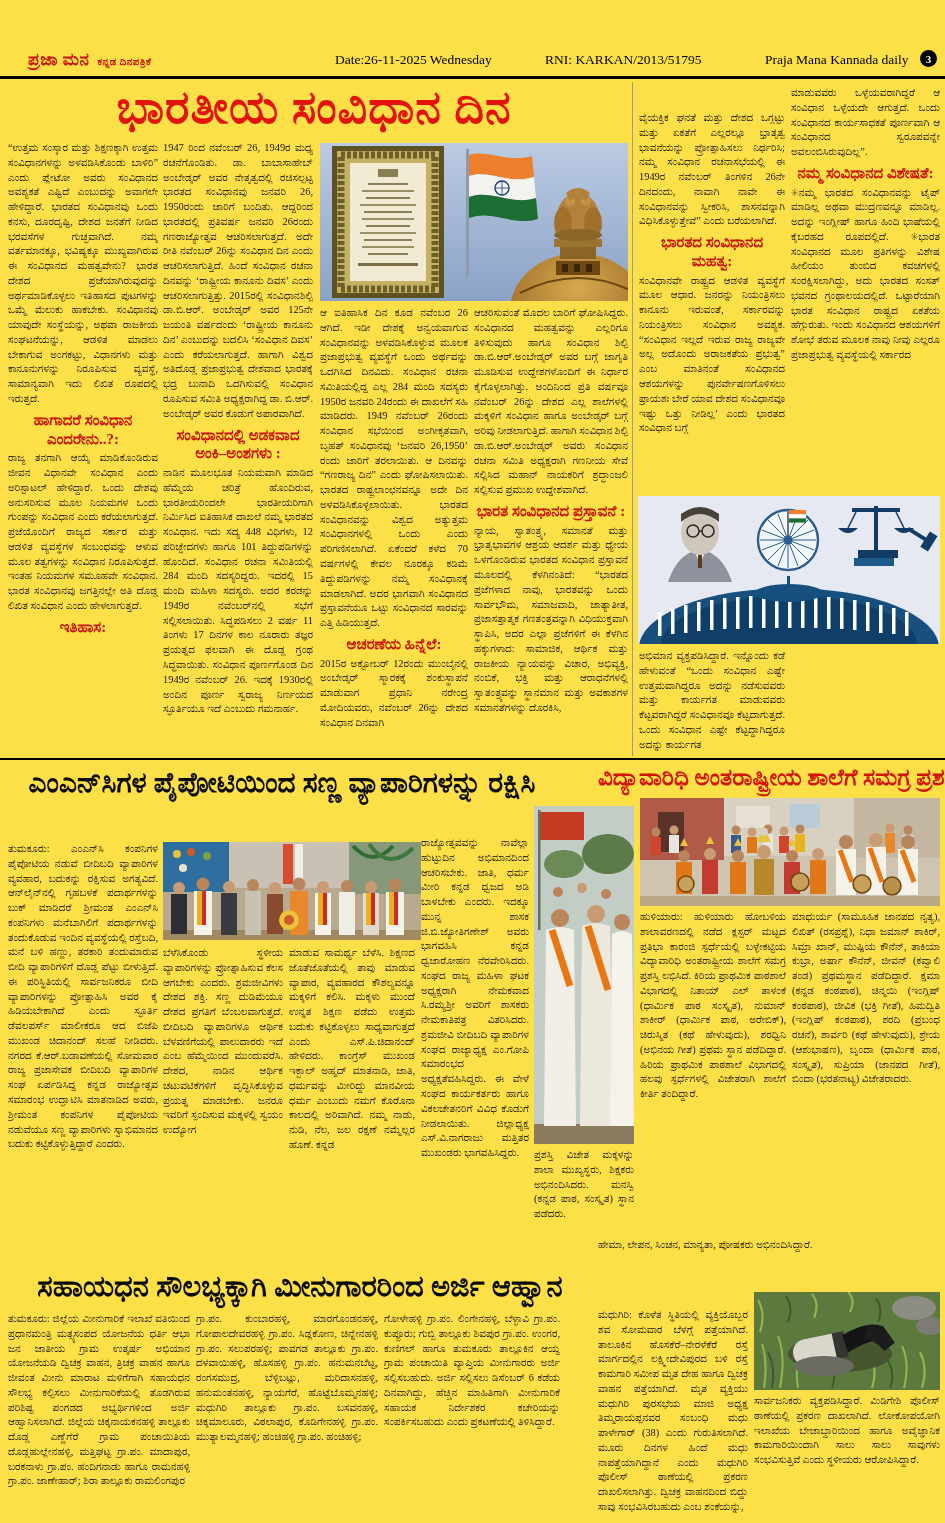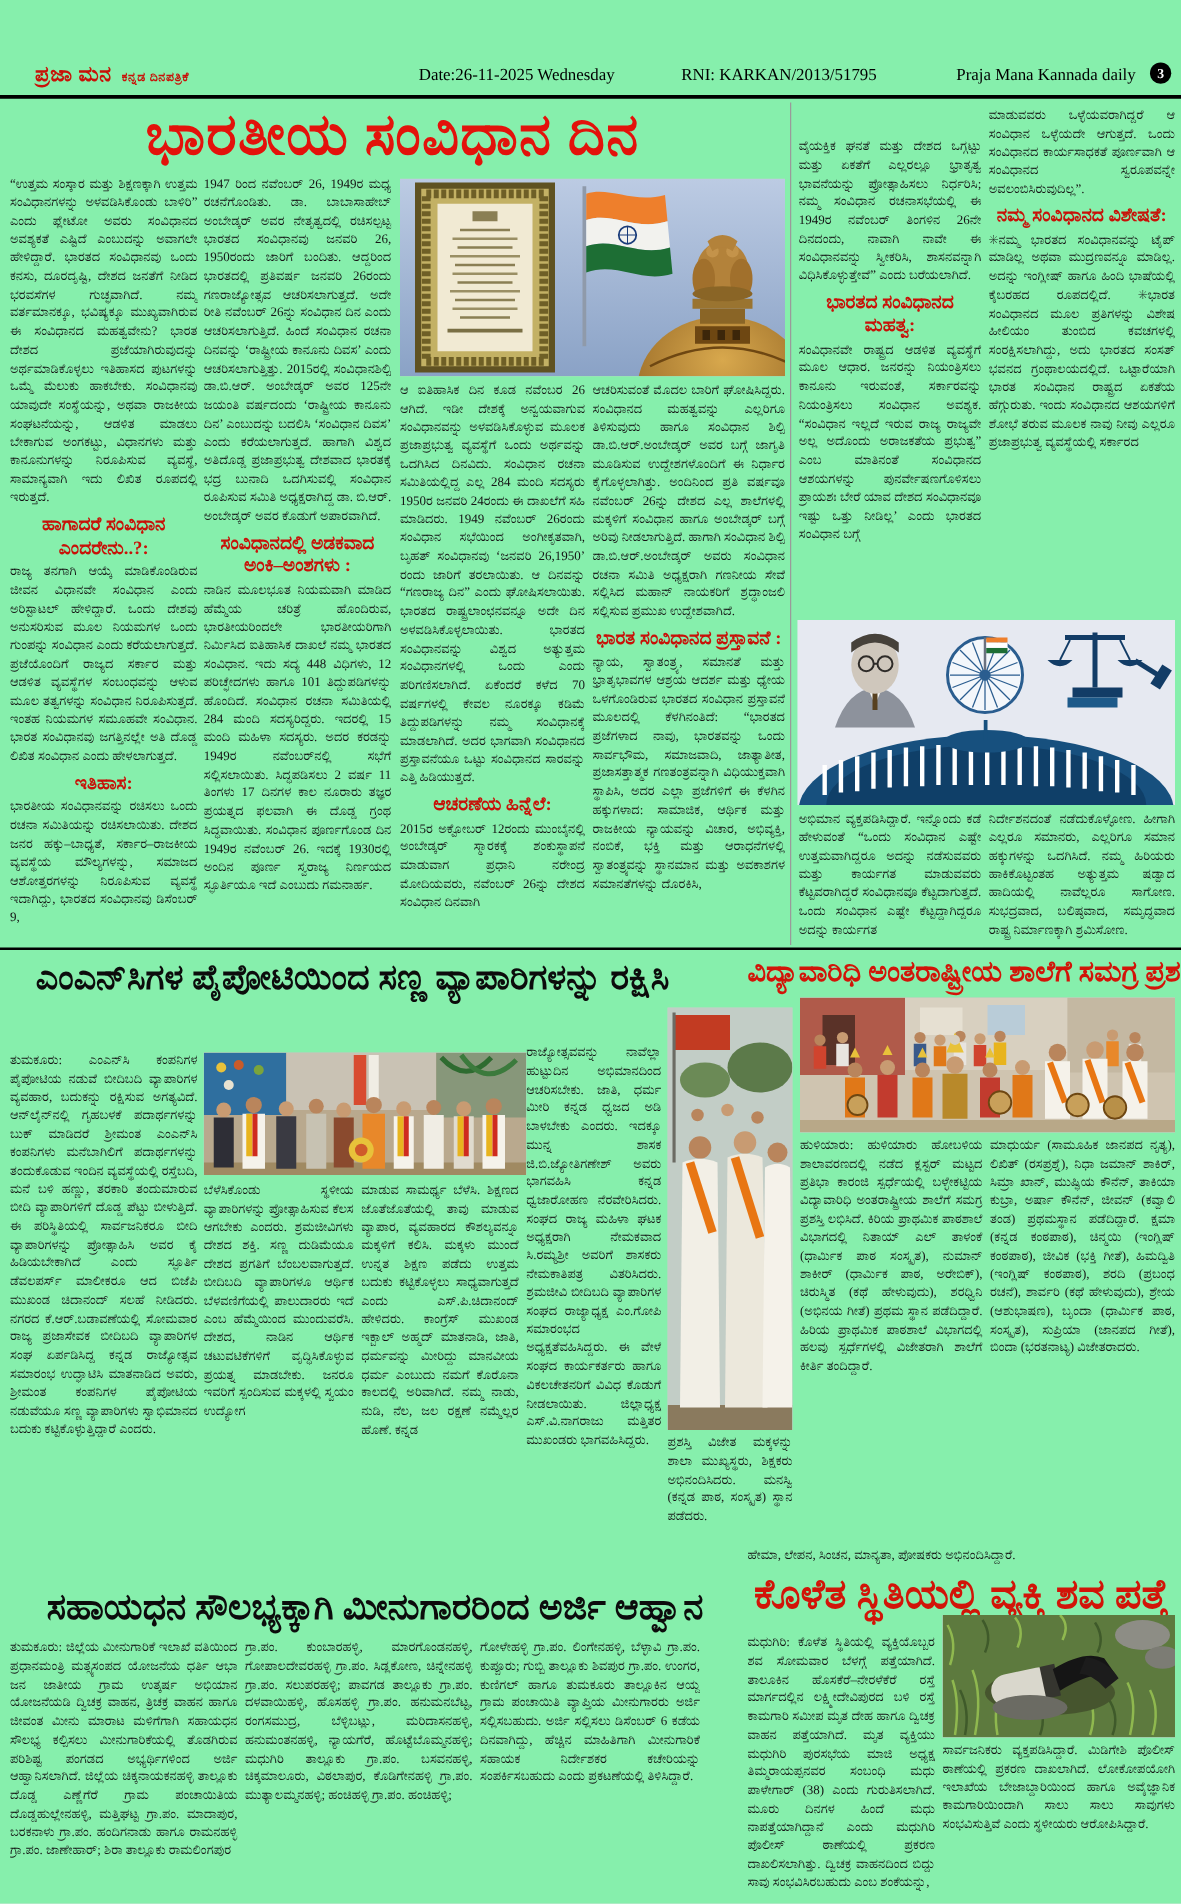--- a/index.html
+++ b/index.html
@@ -1,16 +1,16 @@
 <!DOCTYPE html>
 <html><head>
 <meta charset="utf-8">
 <style>
   html,body{margin:0;padding:0;background:#e8e8e8;}
-  #page{position:relative;width:945px;height:1523px;background:#86efac;margin:0 auto;overflow:hidden;
+  #page{position:relative;width:945px;height:1523px;background:#fde047;margin:0 auto;overflow:hidden;
         font-family:"Liberation Serif","DejaVu Serif",serif;color:#111;}
   .abs{position:absolute;}
   .bodycol{font-size:10.4px;line-height:1.42;text-align:justify;overflow:hidden;word-break:break-word;color:#141414;}
   .bodycol p{margin:0 0 3px 0;text-indent:10px;}
   .bodycol p.noind{text-indent:0;}
   .subhead{color:#c81108;font-weight:bold;text-align:center;font-size:15px;line-height:1.25;margin:4px 0 3px 0;}
   .h-main{color:#e3120b;font-weight:bold;text-align:center;font-size:46px;line-height:58px;letter-spacing:1px;white-space:nowrap;}
   .h-black{color:#0c0c0c;font-weight:bold;text-align:center;font-size:28px;line-height:38px;white-space:nowrap;}
   .h-red-md{color:#d21408;font-weight:bold;text-align:center;font-size:22px;line-height:30px;white-space:nowrap;}
   .h-red-school{color:#d21408;font-weight:bold;text-align:center;font-size:23px;line-height:32px;white-space:nowrap;}
@@ -43,21 +43,20 @@
   </div>
   <div class="abs rule-h" style="left:0;top:76px;width:945px;height:3px;"></div>
 
   <div class="abs h-main" style="left:8px;top:79px;width:612px;height:60px;">ಭಾರತೀಯ ಸಂವಿಧಾನ ದಿನ</div>
 
   <div class="abs bodycol" style="left:8px;top:141px;width:150px;height:615px;">
     <p class="noind">“ಉತ್ತಮ ಸಂಸ್ಕಾರ ಮತ್ತು ಶಿಕ್ಷಣಕ್ಕಾಗಿ ಉತ್ತಮ ಸಂವಿಧಾನಗಳನ್ನು ಅಳವಡಿಸಿಕೊಂಡು ಬಾಳಿರಿ” ಎಂದು ಪ್ಲೇಟೋ ಅವರು ಸಂವಿಧಾನದ ಅವಶ್ಯಕತೆ ಎಷ್ಟಿದೆ ಎಂಬುದನ್ನು ಅವಾಗಲೇ ಹೇಳಿದ್ದಾರೆ. ಭಾರತದ ಸಂವಿಧಾನವು ಒಂದು ಕನಸು, ದೂರದೃಷ್ಟಿ, ದೇಶದ ಜನತೆಗೆ ನೀಡಿದ ಭರವಸೆಗಳ ಗುಚ್ಛವಾಗಿದೆ. ನಮ್ಮ ವರ್ತಮಾನಕ್ಕೂ, ಭವಿಷ್ಯಕ್ಕೂ ಮುಖ್ಯವಾಗಿರುವ ಈ ಸಂವಿಧಾನದ ಮಹತ್ವವೇನು? ಭಾರತ ದೇಶದ ಪ್ರಜೆಯಾಗಿರುವುದನ್ನು ಅರ್ಥಮಾಡಿಕೊಳ್ಳಲು ಇತಿಹಾಸದ ಪುಟಗಳನ್ನು ಒಮ್ಮೆ ಮೆಲುಕು ಹಾಕಬೇಕು. ಸಂವಿಧಾನವು ಯಾವುದೇ ಸಂಸ್ಥೆಯನ್ನು, ಅಥವಾ ರಾಜಕೀಯ ಸಂಘಟನೆಯನ್ನು, ಆಡಳಿತ ಮಾಡಲು ಬೇಕಾಗುವ ಅಂಗಕಟ್ಟು, ವಿಧಾನಗಳು ಮತ್ತು ಕಾನೂನುಗಳನ್ನು ನಿರೂಪಿಸುವ ವ್ಯವಸ್ಥೆ, ಸಾಮಾನ್ಯವಾಗಿ ಇದು ಲಿಖಿತ ರೂಪದಲ್ಲಿ ಇರುತ್ತದೆ.</p>
     <div class="subhead">ಹಾಗಾದರೆ ಸಂವಿಧಾನ ಎಂದರೇನು..?:</div>
     <p class="noind">ರಾಜ್ಯ ತನಗಾಗಿ ಆಯ್ಕೆ ಮಾಡಿಕೊಂಡಿರುವ ಜೀವನ ವಿಧಾನವೇ ಸಂವಿಧಾನ ಎಂದು ಅರಿಸ್ಟಾಟಲ್ ಹೇಳಿದ್ದಾರೆ. ಒಂದು ದೇಶವು ಅನುಸರಿಸುವ ಮೂಲ ನಿಯಮಗಳ ಒಂದು ಗುಂಪನ್ನು ಸಂವಿಧಾನ ಎಂದು ಕರೆಯಲಾಗುತ್ತದೆ. ಪ್ರಜೆಯೊಂದಿಗೆ ರಾಜ್ಯದ ಸರ್ಕಾರ ಮತ್ತು ಆಡಳಿತ ವ್ಯವಸ್ಥೆಗಳ ಸಂಬಂಧವನ್ನು ಆಳುವ ಮೂಲ ತತ್ವಗಳನ್ನು ಸಂವಿಧಾನ ನಿರೂಪಿಸುತ್ತದೆ. ಇಂತಹ ನಿಯಮಗಳ ಸಮೂಹವೇ ಸಂವಿಧಾನ. ಭಾರತ ಸಂವಿಧಾನವು ಜಗತ್ತಿನಲ್ಲೇ ಅತಿ ದೊಡ್ಡ ಲಿಖಿತ ಸಂವಿಧಾನ ಎಂದು ಹೇಳಲಾಗುತ್ತದೆ.</p>
     <div class="subhead">ಇತಿಹಾಸ:</div>
-    <p class="noind">ಭಾರತೀಯ ಸಂವಿಧಾನವನ್ನು ರಚಿಸಲು ಒಂದು ರಚನಾ ಸಮಿತಿಯನ್ನು ರಚಿಸಲಾಯಿತು. ದೇಶದ ಜನರ ಹಕ್ಕು–ಬಾಧ್ಯತೆ, ಸರ್ಕಾರ–ರಾಜಕೀಯ ವ್ಯವಸ್ಥೆಯ ಮೌಲ್ಯಗಳನ್ನು, ಸಮಾಜದ ಆಶೋತ್ತರಗಳನ್ನು ನಿರೂಪಿಸುವ ವ್ಯವಸ್ಥೆ ಇದಾಗಿದ್ದು, ಭಾರತದ ಸಂವಿಧಾನವು ಡಿಸೆಂಬರ್ 9,</p>
   </div>
 
   <div class="abs bodycol" style="left:163px;top:141px;width:150px;height:615px;">
     <p class="noind">1947 ರಿಂದ ನವೆಂಬರ್ 26, 1949ರ ಮಧ್ಯ ರಚನೆಗೊಂಡಿತು. ಡಾ. ಬಾಬಾಸಾಹೇಬ್ ಅಂಬೇಡ್ಕರ್ ಅವರ ನೇತೃತ್ವದಲ್ಲಿ ರಚಿಸಲ್ಪಟ್ಟ ಭಾರತದ ಸಂವಿಧಾನವು ಜನವರಿ 26, 1950ರಂದು ಜಾರಿಗೆ ಬಂದಿತು. ಆದ್ದರಿಂದ ಭಾರತದಲ್ಲಿ ಪ್ರತಿವರ್ಷ ಜನವರಿ 26ರಂದು ಗಣರಾಜ್ಯೋತ್ಸವ ಆಚರಿಸಲಾಗುತ್ತದೆ. ಅದೇ ರೀತಿ ನವೆಂಬರ್ 26ನ್ನು ಸಂವಿಧಾನ ದಿನ ಎಂದು ಆಚರಿಸಲಾಗುತ್ತಿದೆ. ಹಿಂದೆ ಸಂವಿಧಾನ ರಚನಾ ದಿನವನ್ನು ‘ರಾಷ್ಟ್ರೀಯ ಕಾನೂನು ದಿವಸ’ ಎಂದು ಆಚರಿಸಲಾಗುತ್ತಿತ್ತು. 2015ರಲ್ಲಿ ಸಂವಿಧಾನಶಿಲ್ಪಿ ಡಾ.ಬಿ.ಆರ್. ಅಂಬೇಡ್ಕರ್ ಅವರ 125ನೇ ಜಯಂತಿ ವರ್ಷದಂದು ‘ರಾಷ್ಟ್ರೀಯ ಕಾನೂನು ದಿನ’ ಎಂಬುದನ್ನು ಬದಲಿಸಿ ‘ಸಂವಿಧಾನ ದಿವಸ’ ಎಂದು ಕರೆಯಲಾಗುತ್ತದೆ. ಹಾಗಾಗಿ ವಿಶ್ವದ ಅತಿದೊಡ್ಡ ಪ್ರಜಾಪ್ರಭುತ್ವ ದೇಶವಾದ ಭಾರತಕ್ಕೆ ಭದ್ರ ಬುನಾದಿ ಒದಗಿಸುವಲ್ಲಿ ಸಂವಿಧಾನ ರೂಪಿಸುವ ಸಮಿತಿ ಅಧ್ಯಕ್ಷರಾಗಿದ್ದ ಡಾ. ಬಿ.ಆರ್. ಅಂಬೇಡ್ಕರ್ ಅವರ ಕೊಡುಗೆ ಅಪಾರವಾಗಿದೆ.</p>
     <div class="subhead">ಸಂವಿಧಾನದಲ್ಲಿ ಅಡಕವಾದ ಅಂಕಿ–ಅಂಶಗಳು :</div>
     <p class="noind">ನಾಡಿನ ಮೂಲಭೂತ ನಿಯಮವಾಗಿ ಮಾಡಿದ ಹೆಮ್ಮೆಯ ಚರಿತ್ರೆ ಹೊಂದಿರುವ, ಭಾರತೀಯರಿಂದಲೇ ಭಾರತೀಯರಿಗಾಗಿ ನಿರ್ಮಿಸಿದ ಐತಿಹಾಸಿಕ ದಾಖಲೆ ನಮ್ಮ ಭಾರತದ ಸಂವಿಧಾನ. ಇದು ಸದ್ಯ 448 ವಿಧಿಗಳು, 12 ಪರಿಚ್ಛೇದಗಳು ಹಾಗೂ 101 ತಿದ್ದುಪಡಿಗಳನ್ನು ಹೊಂದಿದೆ. ಸಂವಿಧಾನ ರಚನಾ ಸಮಿತಿಯಲ್ಲಿ 284 ಮಂದಿ ಸದಸ್ಯರಿದ್ದರು. ಇದರಲ್ಲಿ 15 ಮಂದಿ ಮಹಿಳಾ ಸದಸ್ಯರು. ಅದರ ಕರಡನ್ನು 1949ರ ನವೆಂಬರ್‌ನಲ್ಲಿ ಸಭೆಗೆ ಸಲ್ಲಿಸಲಾಯಿತು. ಸಿದ್ಧಪಡಿಸಲು 2 ವರ್ಷ 11 ತಿಂಗಳು 17 ದಿನಗಳ ಕಾಲ ನೂರಾರು ತಜ್ಞರ ಪ್ರಯತ್ನದ ಫಲವಾಗಿ ಈ ದೊಡ್ಡ ಗ್ರಂಥ ಸಿದ್ಧವಾಯಿತು. ಸಂವಿಧಾನ ಪೂರ್ಣಗೊಂಡ ದಿನ 1949ರ ನವೆಂಬರ್ 26. ಇದಕ್ಕೆ 1930ರಲ್ಲಿ ಅಂದಿನ ಪೂರ್ಣ ಸ್ವರಾಜ್ಯ ನಿರ್ಣಯದ ಸ್ಫೂರ್ತಿಯೂ ಇದೆ ಎಂಬುದು ಗಮನಾರ್ಹ.</p>
   </div>
 
   <div class="abs photo" style="left:320px;top:143px;width:308px;height:158px;">
     <svg viewBox="0 0 308 158" preserveAspectRatio="none">
@@ -217,23 +216,20 @@
         <rect x="254" y="112" width="3.5" height="26"></rect>
           <rect x="267" y="116" width="3.5" height="24"></rect>
       </g>
       <ellipse cx="151" cy="97" rx="34" ry="9" fill="#17507e"></ellipse>
       <rect x="149" y="80" width="3" height="16" fill="#17507e"></rect>
     </svg>
   </div>
 
   <div class="abs bodycol" style="left:639px;top:649px;width:146px;height:107px;">
     <p class="noind">ಅಭಿಮಾನ ವ್ಯಕ್ತಪಡಿಸಿದ್ದಾರೆ. ಇನ್ನೊಂದು ಕಡೆ ಹೇಳುವಂತೆ “ಒಂದು ಸಂವಿಧಾನ ಎಷ್ಟೇ ಉತ್ತಮವಾಗಿದ್ದರೂ ಅದನ್ನು ನಡೆಸುವವರು ಮತ್ತು ಕಾರ್ಯಗತ ಮಾಡುವವರು ಕೆಟ್ಟವರಾಗಿದ್ದರೆ ಸಂವಿಧಾನವೂ ಕೆಟ್ಟದಾಗುತ್ತದೆ. ಒಂದು ಸಂವಿಧಾನ ಎಷ್ಟೇ ಕೆಟ್ಟದ್ದಾಗಿದ್ದರೂ ಅದನ್ನು ಕಾರ್ಯಗತ</p>
-  </div>
-  <div class="abs bodycol" style="left:791px;top:649px;width:149px;height:107px;">
-    <p class="noind">ನಿರ್ದೇಶನದಂತೆ ನಡೆದುಕೊಳ್ಳೋಣ. ಹೀಗಾಗಿ ಎಲ್ಲರೂ ಸಮಾನರು, ಎಲ್ಲರಿಗೂ ಸಮಾನ ಹಕ್ಕುಗಳನ್ನು ಒದಗಿಸಿದೆ. ನಮ್ಮ ಹಿರಿಯರು ಹಾಕಿಕೊಟ್ಟಂತಹ ಅತ್ಯುತ್ತಮ ಷಡ್ವಾದ ಹಾದಿಯಲ್ಲಿ ನಾವೆಲ್ಲರೂ ಸಾಗೋಣ. ಸುಭದ್ರವಾದ, ಬಲಿಷ್ಠವಾದ, ಸಮೃದ್ಧವಾದ ರಾಷ್ಟ್ರ ನಿರ್ಮಾಣಕ್ಕಾಗಿ ಶ್ರಮಿಸೋಣ.</p>
   </div>
 
   <div class="abs rule-h" style="left:0;top:758px;width:945px;height:2px;"></div>
 
   <div class="abs h-black" style="left:8px;top:764px;width:548px;">ಎಂಎನ್‌ಸಿಗಳ ಪೈಪೋಟಿಯಿಂದ ಸಣ್ಣ ವ್ಯಾಪಾರಿಗಳನ್ನು ರಕ್ಷಿಸಿ</div>
 
   <div class="abs bodycol" style="left:8px;top:842px;width:150px;height:416px;">
     <p class="noind">ತುಮಕೂರು: ಎಂಎನ್‌ಸಿ ಕಂಪನಿಗಳ ಪೈಪೋಟಿಯ ನಡುವೆ ಬೀದಿಬದಿ ವ್ಯಾಪಾರಿಗಳ ವ್ಯವಹಾರ, ಬದುಕನ್ನು ರಕ್ಷಿಸುವ ಅಗತ್ಯವಿದೆ. ಆನ್‌ಲೈನ್‌ನಲ್ಲಿ ಗೃಹಬಳಕೆ ಪದಾರ್ಥಗಳನ್ನು ಬುಕ್ ಮಾಡಿದರೆ ಶ್ರೀಮಂತ ಎಂಎನ್‌ಸಿ ಕಂಪನಿಗಳು ಮನೆಬಾಗಿಲಿಗೆ ಪದಾರ್ಥಗಳನ್ನು ತಂದುಕೊಡುವ ಇಂದಿನ ವ್ಯವಸ್ಥೆಯಲ್ಲಿ ರಸ್ತೆಬದಿ, ಮನೆ ಬಳಿ ಹಣ್ಣು, ತರಕಾರಿ ತಂದುಮಾರುವ ಬೀದಿ ವ್ಯಾಪಾರಿಗಳಿಗೆ ದೊಡ್ಡ ಪೆಟ್ಟು ಬೀಳುತ್ತಿದೆ. ಈ ಪರಿಸ್ಥಿತಿಯಲ್ಲಿ ಸಾರ್ವಜನಿಕರೂ ಬೀದಿ ವ್ಯಾಪಾರಿಗಳನ್ನು ಪ್ರೋತ್ಸಾಹಿಸಿ ಅವರ ಕೈ ಹಿಡಿಯಬೇಕಾಗಿದೆ ಎಂದು ಸ್ಫೂರ್ತಿ ಡೆವಲಪರ್ಸ್ ಮಾಲೀಕರೂ ಆದ ಬಿಜೆಪಿ ಮುಖಂಡ ಚಿದಾನಂದ್ ಸಲಹೆ ನೀಡಿದರು. ನಗರದ ಕೆ.ಆರ್.ಬಡಾವಣೆಯಲ್ಲಿ ಸೋಮವಾರ ರಾಜ್ಯ ಪ್ರಜಾಸೇವಕ ಬೀದಿಬದಿ ವ್ಯಾಪಾರಿಗಳ ಸಂಘ ಏರ್ಪಡಿಸಿದ್ದ ಕನ್ನಡ ರಾಜ್ಯೋತ್ಸವ ಸಮಾರಂಭ ಉದ್ಘಾಟಿಸಿ ಮಾತನಾಡಿದ ಅವರು, ಶ್ರೀಮಂತ ಕಂಪನಿಗಳ ಪೈಪೋಟಿಯ ನಡುವೆಯೂ ಸಣ್ಣ ವ್ಯಾಪಾರಿಗಳು ಸ್ವಾಭಿಮಾನದ ಬದುಕು ಕಟ್ಟಿಕೊಳ್ಳುತ್ತಿದ್ದಾರೆ ಎಂದರು.</p>
   </div>
 
@@ -409,21 +405,20 @@
   <div class="abs bodycol" style="left:8px;top:1312px;width:182px;height:205px;">
     <p class="noind">ತುಮಕೂರು: ಜಿಲ್ಲೆಯ ಮೀನುಗಾರಿಕೆ ಇಲಾಖೆ ವತಿಯಿಂದ ಪ್ರಧಾನಮಂತ್ರಿ ಮತ್ಸ್ಯಸಂಪದ ಯೋಜನೆಯ ಧರ್ತಿ ಆಭಾ ಜನ ಜಾತೀಯ ಗ್ರಾಮ ಉತ್ಕರ್ಷ ಅಭಿಯಾನ ಯೋಜನೆಯಡಿ ದ್ವಿಚಕ್ರ ವಾಹನ, ತ್ರಿಚಕ್ರ ವಾಹನ ಹಾಗೂ ಜೀವಂತ ಮೀನು ಮಾರಾಟ ಮಳಿಗೆಗಾಗಿ ಸಹಾಯಧನ ಸೌಲಭ್ಯ ಕಲ್ಪಿಸಲು ಮೀನುಗಾರಿಕೆಯಲ್ಲಿ ತೊಡಗಿರುವ ಪರಿಶಿಷ್ಟ ಪಂಗಡದ ಅಭ್ಯರ್ಥಿಗಳಿಂದ ಅರ್ಜಿ ಆಹ್ವಾನಿಸಲಾಗಿದೆ. ಜಿಲ್ಲೆಯ ಚಿಕ್ಕನಾಯಕನಹಳ್ಳಿ ತಾಲ್ಲೂಕು ದೊಡ್ಡ ಎಣ್ಣೆಗೆರೆ ಗ್ರಾಮ ಪಂಚಾಯಿತಿಯ ದೊಡ್ಡಹುಲ್ಲೇನಹಳ್ಳಿ, ಮತ್ತಿಘಟ್ಟ ಗ್ರಾ.ಪಂ. ಮಾದಾಪುರ, ಬರಕನಾಳು ಗ್ರಾ.ಪಂ. ಹಂದಿಗನಾಡು ಹಾಗೂ ರಾಮನಹಳ್ಳಿ ಗ್ರಾ.ಪಂ. ಜಾಣೇಹಾರ್; ಶಿರಾ ತಾಲ್ಲೂಕು ರಾಮಲಿಂಗಪುರ</p>
   </div>
   <div class="abs bodycol" style="left:196px;top:1312px;width:182px;height:205px;">
     <p class="noind">ಗ್ರಾ.ಪಂ. ಕುಂಬಾರಹಳ್ಳಿ, ಮಾರಗೊಂಡನಹಳ್ಳಿ, ಗೋಪಾಲದೇವರಹಳ್ಳಿ ಗ್ರಾ.ಪಂ. ಸಿಡ್ಲಕೋಣ, ಚಿನ್ನೇನಹಳ್ಳಿ ಗ್ರಾ.ಪಂ. ಸಲುಪರಹಳ್ಳಿ; ಪಾವಗಡ ತಾಲ್ಲೂಕು ಗ್ರಾ.ಪಂ. ದಳವಾಯಿಹಳ್ಳಿ, ಹೊಸಹಳ್ಳಿ ಗ್ರಾ.ಪಂ. ಹನುಮನಬೆಟ್ಟ, ರಂಗಸಮುದ್ರ, ಬೆಳ್ಳಿಬಟ್ಲು, ಮರಿದಾಸನಹಳ್ಳಿ, ಹನುಮಂತನಹಳ್ಳಿ, ನ್ಯಾಯಗೆರೆ, ಹೊಟ್ಟೆಬೊಮ್ಮನಹಳ್ಳಿ; ಮಧುಗಿರಿ ತಾಲ್ಲೂಕು ಗ್ರಾ.ಪಂ. ಬಸವನಹಳ್ಳಿ, ಚಿಕ್ಕಮಾಲೂರು, ವಿಠಲಾಪುರ, ಕೊಡಿಗೇನಹಳ್ಳಿ ಗ್ರಾ.ಪಂ. ಮುತ್ಯಾಲಮ್ಮನಹಳ್ಳಿ; ಹಂಚಿಹಳ್ಳಿ ಗ್ರಾ.ಪಂ. ಹಂಚಿಹಳ್ಳಿ;</p>
   </div>
   <div class="abs bodycol" style="left:384px;top:1312px;width:176px;height:205px;">
     <p class="noind">ಗೋಳೇಹಳ್ಳಿ ಗ್ರಾ.ಪಂ. ಲಿಂಗೇನಹಳ್ಳಿ, ಬೆಳ್ಳಾವಿ ಗ್ರಾ.ಪಂ. ಕುಪ್ಪೂರು; ಗುಬ್ಬಿ ತಾಲ್ಲೂಕು ಶಿವಪುರ ಗ್ರಾ.ಪಂ. ಉಂಗರ, ಕುಣಿಗಲ್ ಹಾಗೂ ತುಮಕೂರು ತಾಲ್ಲೂಕಿನ ಆಯ್ದ ಗ್ರಾಮ ಪಂಚಾಯಿತಿ ವ್ಯಾಪ್ತಿಯ ಮೀನುಗಾರರು ಅರ್ಜಿ ಸಲ್ಲಿಸಬಹುದು. ಅರ್ಜಿ ಸಲ್ಲಿಸಲು ಡಿಸೆಂಬರ್ 6 ಕಡೆಯ ದಿನವಾಗಿದ್ದು, ಹೆಚ್ಚಿನ ಮಾಹಿತಿಗಾಗಿ ಮೀನುಗಾರಿಕೆ ಸಹಾಯಕ ನಿರ್ದೇಶಕರ ಕಚೇರಿಯನ್ನು ಸಂಪರ್ಕಿಸಬಹುದು ಎಂದು ಪ್ರಕಟಣೆಯಲ್ಲಿ ತಿಳಿಸಿದ್ದಾರೆ.</p>
   </div>
 
-  <div class="abs h-red-body" style="left:598px;top:1252px;width:342px;">ಕೊಳೆತ ಸ್ಥಿತಿಯಲ್ಲಿ ವ್ಯಕ್ತಿ ಶವ ಪತ್ತೆ</div>
   <div class="abs bodycol" style="left:598px;top:1308px;width:150px;height:210px;">
     <p class="noind">ಮಧುಗಿರಿ: ಕೊಳೆತ ಸ್ಥಿತಿಯಲ್ಲಿ ವ್ಯಕ್ತಿಯೊಬ್ಬರ ಶವ ಸೋಮವಾರ ಬೆಳಗ್ಗೆ ಪತ್ತೆಯಾಗಿದೆ. ತಾಲೂಕಿನ ಹೊಸಕೆರೆ–ನೇರಳೆಕೆರೆ ರಸ್ತೆ ಮಾರ್ಗದಲ್ಲಿನ ಲಕ್ಷ್ಮೀದೇವಿಪುರದ ಬಳಿ ರಸ್ತೆ ಕಾಮಗಾರಿ ಸಮೀಪ ಮೃತ ದೇಹ ಹಾಗೂ ದ್ವಿಚಕ್ರ ವಾಹನ ಪತ್ತೆಯಾಗಿದೆ. ಮೃತ ವ್ಯಕ್ತಿಯು ಮಧುಗಿರಿ ಪುರಸಭೆಯ ಮಾಜಿ ಅಧ್ಯಕ್ಷ ತಿಮ್ಮರಾಯಪ್ಪನವರ ಸಂಬಂಧಿ ಮಧು ಪಾಳೇಗಾರ್ (38) ಎಂದು ಗುರುತಿಸಲಾಗಿದೆ. ಮೂರು ದಿನಗಳ ಹಿಂದೆ ಮಧು ನಾಪತ್ತೆಯಾಗಿದ್ದಾನೆ ಎಂದು ಮಧುಗಿರಿ ಪೊಲೀಸ್ ಠಾಣೆಯಲ್ಲಿ ಪ್ರಕರಣ ದಾಖಲಿಸಲಾಗಿತ್ತು. ದ್ವಿಚಕ್ರ ವಾಹನದಿಂದ ಬಿದ್ದು ಸಾವು ಸಂಭವಿಸಿರಬಹುದು ಎಂಬ ಶಂಕೆಯನ್ನು,</p>
   </div>
 
   <div class="abs photo" style="left:754px;top:1292px;width:186px;height:98px;">
     <svg viewBox="0 0 186 98" preserveAspectRatio="none">
       <rect width="186" height="98" fill="#5d7a3e"></rect>
       <ellipse cx="160" cy="16" rx="22" ry="12" fill="#8d8d85"></ellipse>
       <ellipse cx="176" cy="34" rx="14" ry="9" fill="#7c7c74"></ellipse>
       <g stroke="#8fb84f" stroke-width="2" fill="none">

